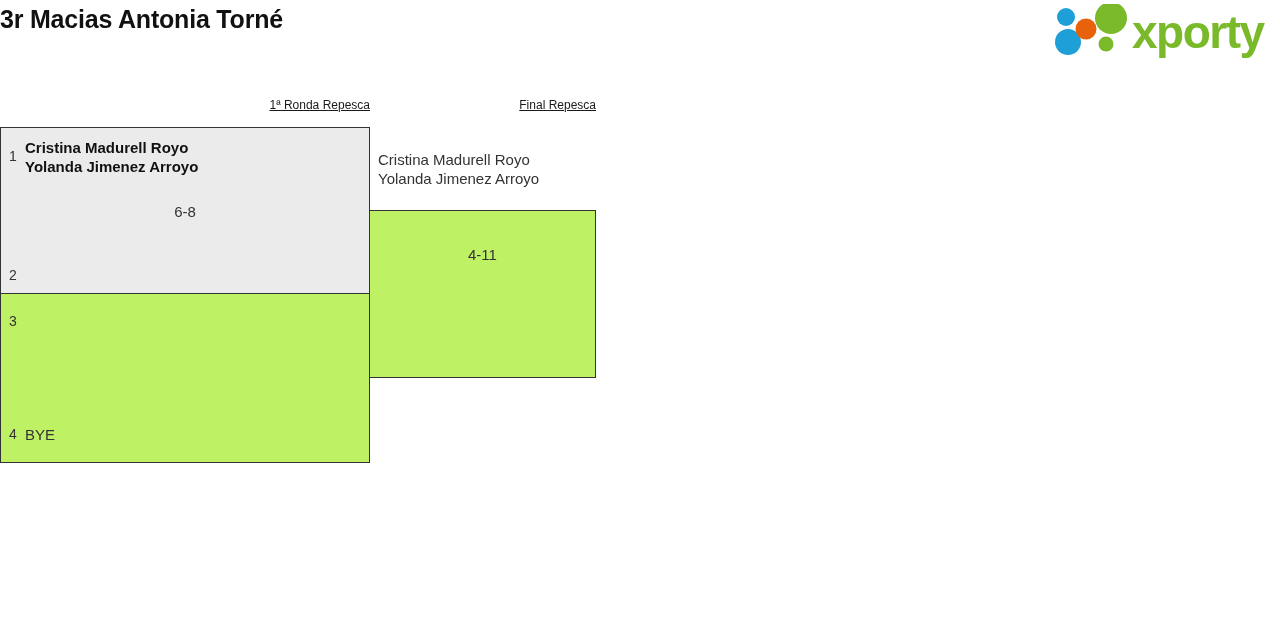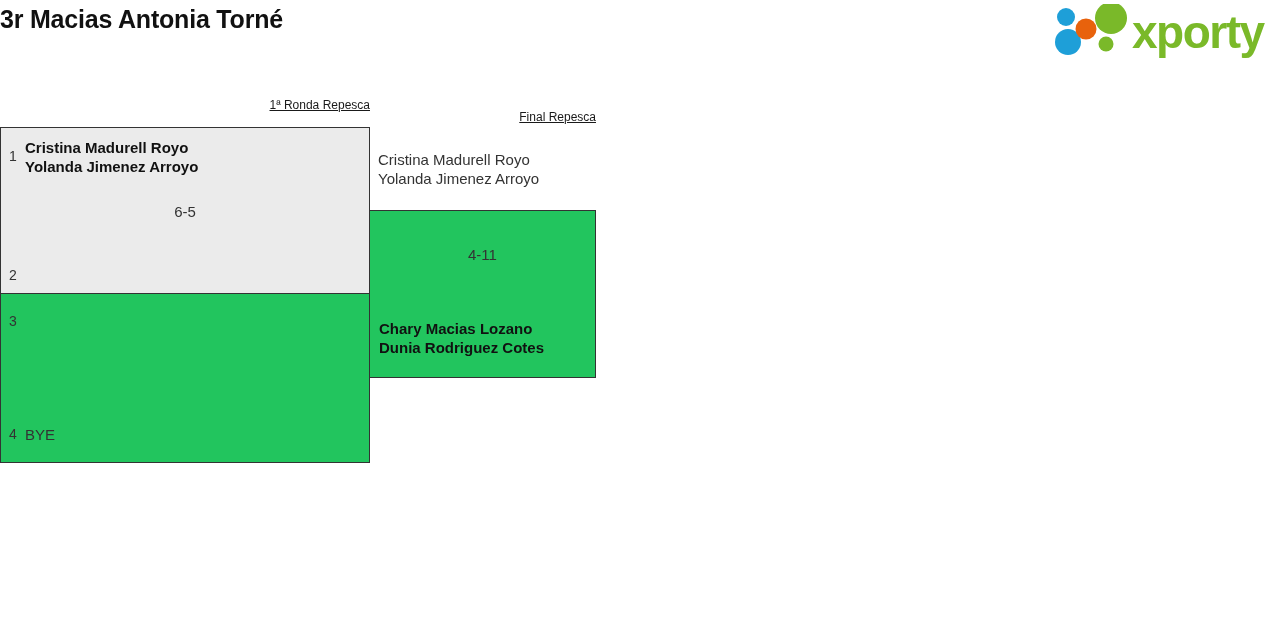--- a/index.html
+++ b/index.html
@@ -50,30 +50,30 @@
   
   .col-header {
     position: absolute;
     font-size: 12px;
     color: #1a1a1a;
     text-align: right;
     white-space: nowrap;
     text-decoration: underline;
   }
   #hdr-round1 { left: 0px;   top: 98px; width: 370px; }
-  #hdr-final  { left: 369px; top: 98px; width: 227px; margin-top: 12px; }
+  #hdr-final  { left: 369px; top: 98px; width: 227px; }
 
   
   .match-box {
     position: absolute;
     box-sizing: border-box;
     border: 1px solid #333333;
   }
   .match-box.shaded { background: #ebebeb; }
-  .match-box.plain  { background: #22c55e; }
+  .match-box.plain  { background: #bef264; }
 
   #match-1 { left: 0px;   top: 127px; width: 370px; height: 167px; }
   #match-2 { left: 0px;   top: 294px; width: 370px; height: 169px; border-top: none; }
   #match-final { left: 369px; top: 210px; width: 227px; height: 168px; }
 
   
   .connector {
     position: absolute;
     background: #333333;
     width: 1px;
@@ -157,21 +157,21 @@
 <div class="match-box shaded" id="match-1">
 
   <div class="slot slot-top">
     <div class="seed">1</div>
     <div class="names winner">
       <div>Cristina Madurell Royo</div>
       <div>Yolanda Jimenez Arroyo</div>
     </div>
   </div>
 
-  <div class="score" style="top:75px;">6-5</div>
+  <div class="score" style="top:75px;">6-8</div>
 
   <div class="slot slot-bottom">
     <div class="seed">2</div>
   </div>
 
 </div>
 
 <div class="match-box plain" id="match-2">
 
   <div class="slot" style="top:20px;">
@@ -200,20 +200,14 @@
 </div>
 
 <div class="connector" style="left:369px; top:127px; height:84px;"></div>
 
 <div class="connector" style="left:369px; top:377px; height:86px;"></div>
 
 <div class="match-box plain" id="match-final">
 
   <div class="score" style="top:35px;">4-11</div>
 
-  <div class="slot" style="top:108px;">
-    <div class="names winner" style="padding-left:9px;">
-      <div>Chary Macias Lozano</div>
-      <div>Dunia Rodriguez Cotes</div>
-    </div>
-  </div>
 
 </div>
 
 </body></html>

